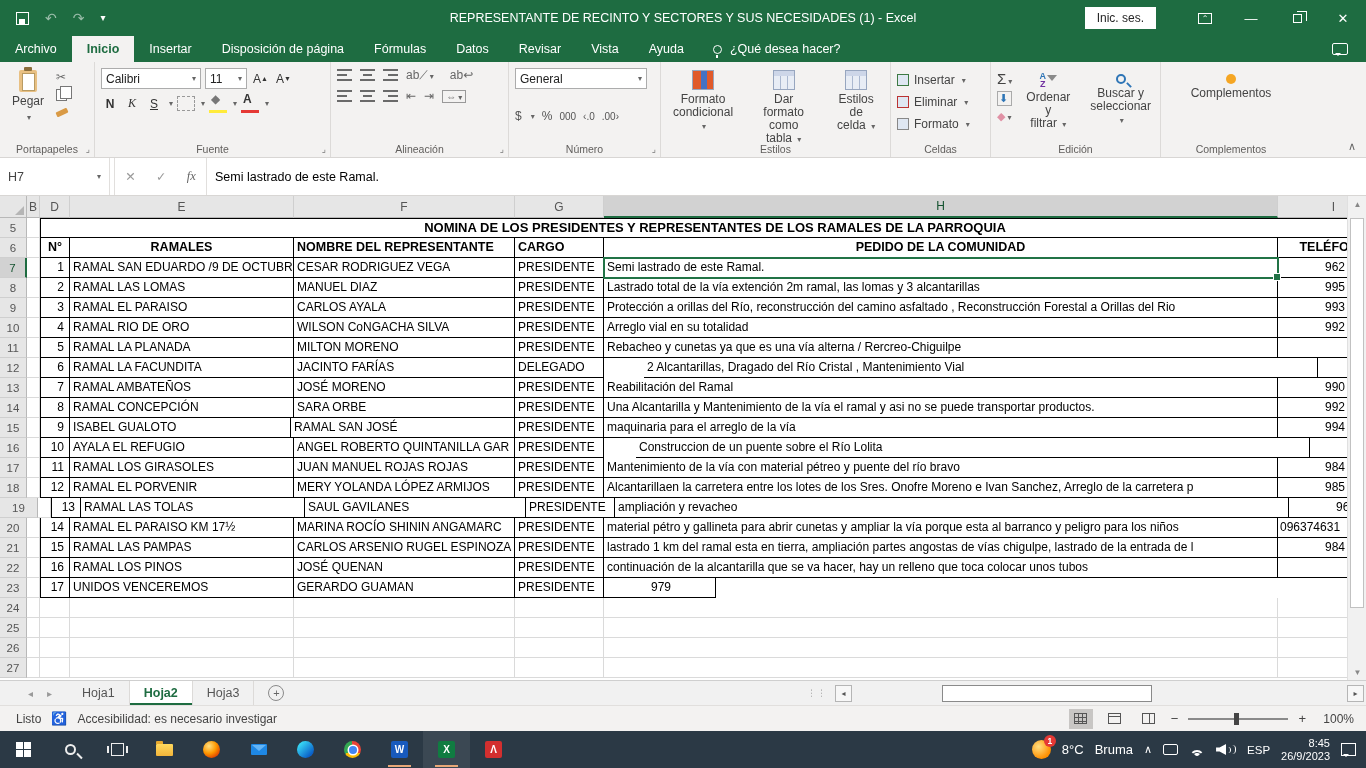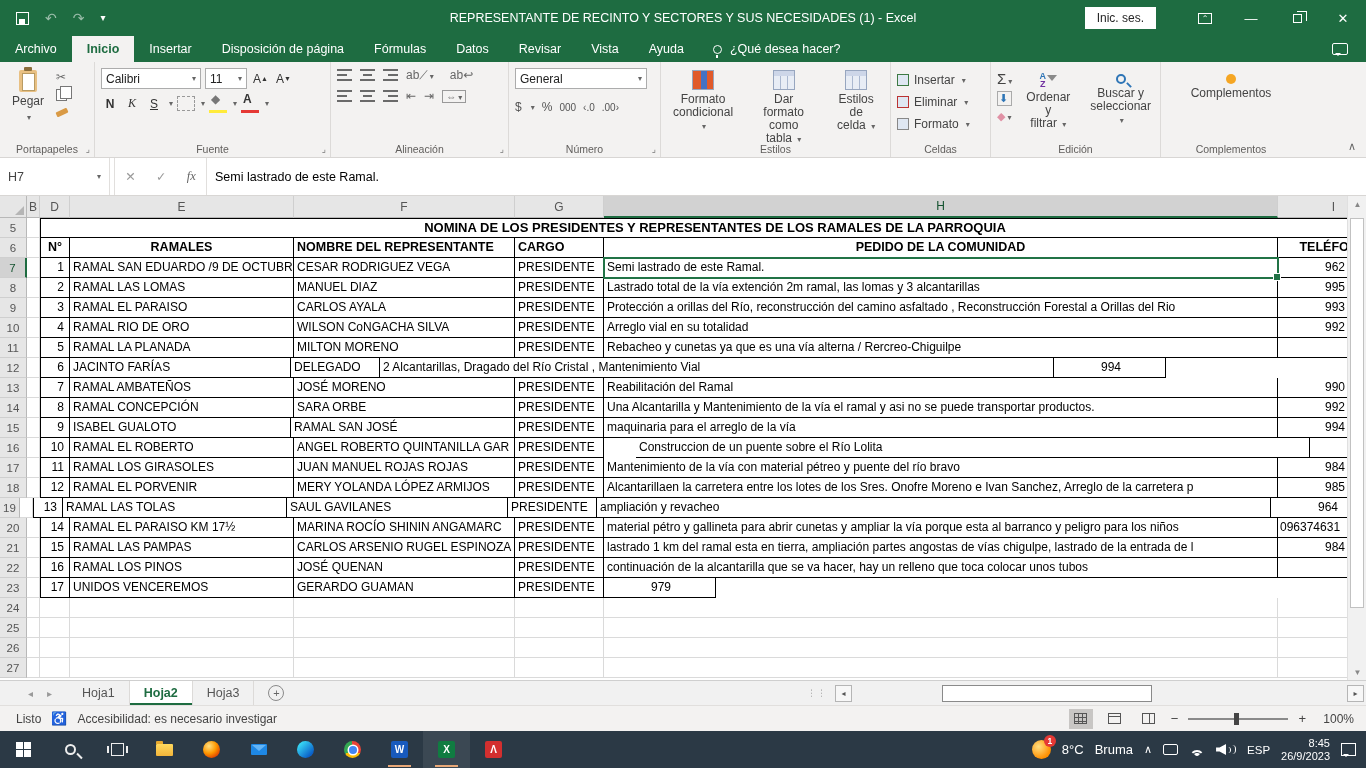--- a/index.html
+++ b/index.html
@@ -308,21 +308,21 @@
         <span style="color:#666;">⇤</span>
         <span style="color:#666;">⇥</span>
         <span style="color:#666;border:1px solid #999;padding:0 3px;font-size:10px;">⇔<span class="caret">▾</span></span>
       </div>
     </div>
     <div class="rglabel">Alineación</div>
     <span class="launcher">⌟</span>
   </div>
 
   <div class="rgroup" style="width:152px;">
-    <div class="rgc" style="flex-direction:column;gap:11px;">
+    <div class="rgc" style="flex-direction:column;gap:20px;">
       <span class="selbox" style="width:132px;">
           <span>General</span>
           <span class="caret">▾</span>
         </span>
       <div class="fntrow" style="gap:7px;color:#555;">
         <span>$</span>
           <span class="caret">▾</span>
         <span>%</span>
         <span style="font-size:10px;">000</span>
         <span style="font-size:10px;">‹.0</span>
@@ -495,23 +495,24 @@
         <div class="tcell " style="width: 224px;">RAMAL LA PLANADA</div>
         <div class="tcell " style="width: 221px;">MILTON MORENO</div>
         <div class="tcell " style="width: 89px;">PRESIDENTE</div>
         <div class="tcell " style="width: 674px;">Rebacheo y cunetas ya que es una vía alterna / Rercreo-Chiguilpe</div>
         <div class="tcell tel" style="width: 112px;"></div>
       </div>
       <div class="grow">
         <div class="rowh" style="width: 27px;">12</div>
         <div class="gcell" style="width: 13px;"></div>
         <div class="tcell num t-left" style="width: 30px;">6</div>
+        <div class="tcell " style="width: 224px;">RAMAL LA FACUNDITA</div>
         <div class="tcell " style="width: 221px;">JACINTO FARÍAS</div>
         <div class="tcell " style="width: 89px;">DELEGADO</div>
-        <div class="tcell " style="width: 674px;">2 Alcantarillas, Dragado del Río Cristal , Mantenimiento Vial</div>
+        <div class="tcell " style="width: 674px; margin-left: 40px;">2 Alcantarillas, Dragado del Río Cristal , Mantenimiento Vial</div>
         <div class="tcell tel" style="width: 112px;">994</div>
       </div>
       <div class="grow">
         <div class="rowh" style="width: 27px;">13</div>
         <div class="gcell" style="width: 13px;"></div>
         <div class="tcell num t-left" style="width: 30px;">7</div>
         <div class="tcell " style="width: 224px;">RAMAL AMBATEÑOS</div>
         <div class="tcell " style="width: 221px;">JOSÉ MORENO</div>
         <div class="tcell " style="width: 89px;">PRESIDENTE</div>
         <div class="tcell " style="width: 674px;">Reabilitación del Ramal</div>
@@ -534,21 +535,21 @@
         <div class="tcell " style="width: 221px;">ISABEL GUALOTO</div>
         <div class="tcell " style="width: 224px;">RAMAL SAN JOSÉ</div>
         <div class="tcell " style="width: 89px;">PRESIDENTE</div>
         <div class="tcell " style="width: 674px;">maquinaria para el arreglo de la vía</div>
         <div class="tcell tel" style="width: 112px;">994</div>
       </div>
       <div class="grow">
         <div class="rowh" style="width: 27px;">16</div>
         <div class="gcell" style="width: 13px;"></div>
         <div class="tcell num t-left" style="width: 30px;">10</div>
-        <div class="tcell " style="width: 224px;">RAMAL EL ROBERTO</div>
+        <div class="tcell " style="width: 224px;">AYALA EL REFUGIO</div>
         <div class="tcell " style="width: 221px;">ANGEL ROBERTO QUINTANILLA GAR</div>
         <div class="tcell " style="width: 89px;">PRESIDENTE</div>
         <div class="tcell " style="width: 674px; margin-left: 32px;">Construccion de un puente sobre el Río Lolita</div>
         <div class="tcell tel" style="width: 112px;">984</div>
       </div>
       <div class="grow">
         <div class="rowh" style="width: 27px;">17</div>
         <div class="gcell" style="width: 13px;"></div>
         <div class="tcell num t-left" style="width: 30px;">11</div>
         <div class="tcell " style="width: 224px;">RAMAL  LOS GIRASOLES</div>
@@ -561,21 +562,21 @@
         <div class="rowh" style="width: 27px;">18</div>
         <div class="gcell" style="width: 13px;"></div>
         <div class="tcell num t-left" style="width: 30px;">12</div>
         <div class="tcell " style="width: 224px;">RAMAL EL PORVENIR</div>
         <div class="tcell " style="width: 221px;">MERY YOLANDA LÓPEZ ARMIJOS</div>
         <div class="tcell " style="width: 89px;">PRESIDENTE</div>
         <div class="tcell " style="width: 674px;">Alcantarillaen la carretera entre los lotes de los Sres. Onofre Moreno e Ivan Sanchez, Arreglo de la carretera p</div>
         <div class="tcell tel" style="width: 112px;">985</div>
       </div>
       <div class="grow">
-        <div class="rowh" style="width: 20px;">19</div>
+        <div class="rowh" style="width: 38px;">19</div>
         <div class="gcell" style="width: 13px;"></div>
         <div class="tcell num t-left" style="width: 30px;">13</div>
         <div class="tcell " style="width: 224px;">RAMAL  LAS TOLAS</div>
         <div class="tcell " style="width: 221px;">SAUL GAVILANES</div>
         <div class="tcell " style="width: 89px;">PRESIDENTE</div>
         <div class="tcell " style="width: 674px;">ampliación y revacheo</div>
         <div class="tcell tel" style="width: 112px;">964</div>
       </div>
       <div class="grow">
         <div class="rowh" style="width: 27px;">20</div>

